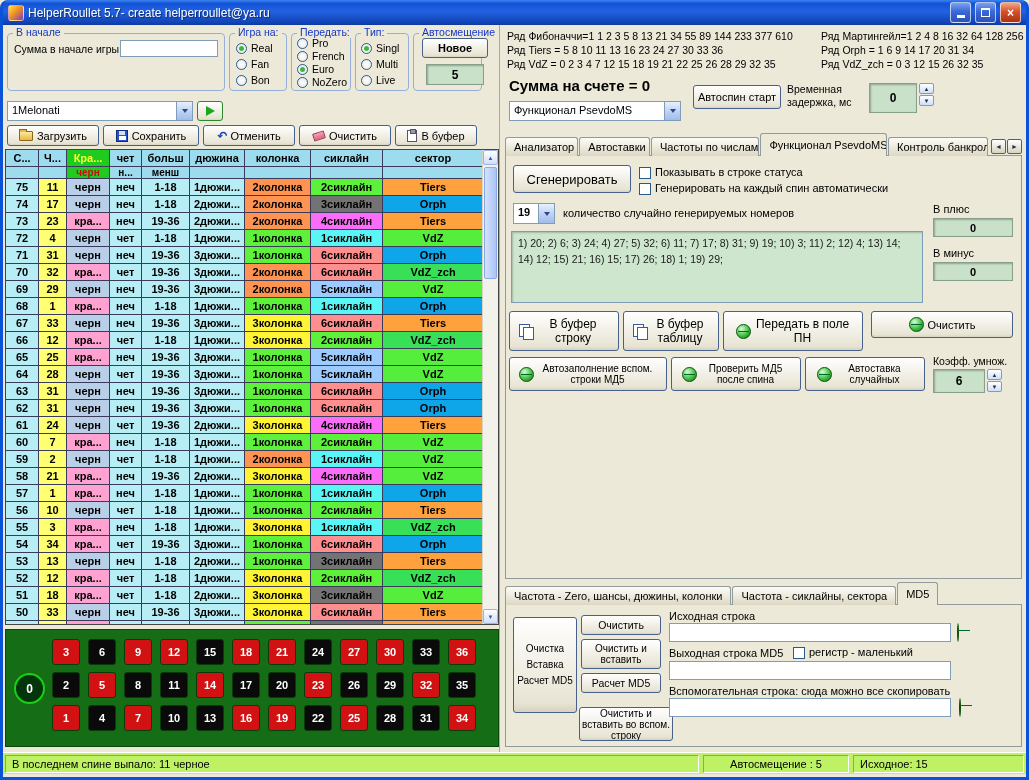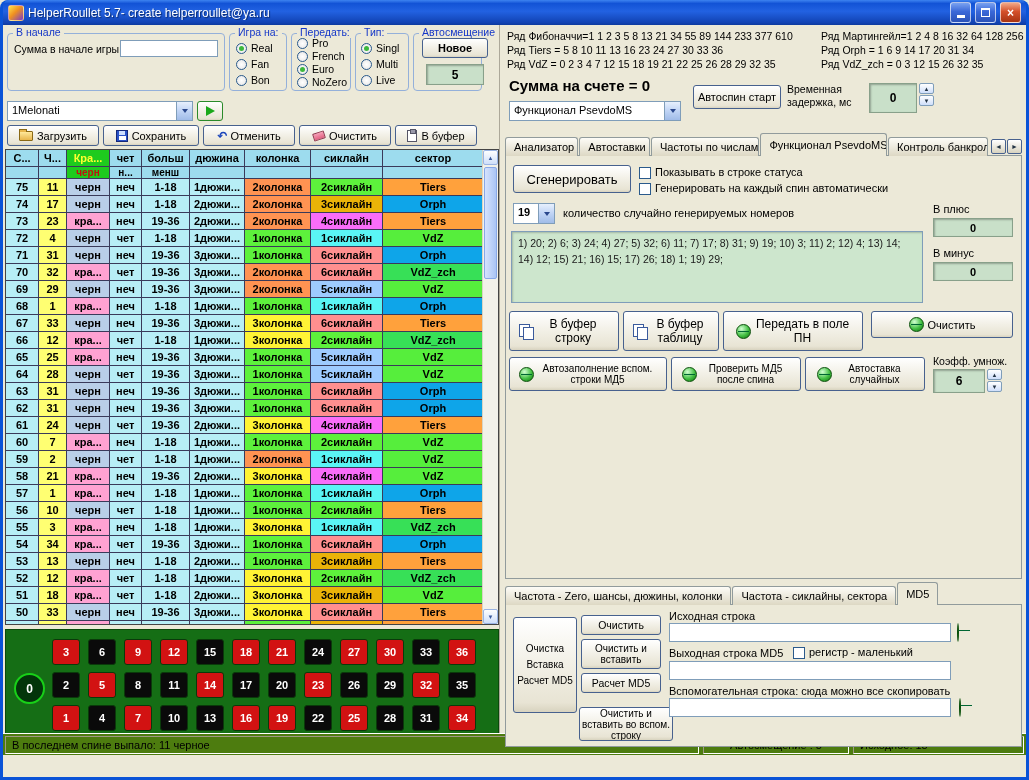--- a/index.html
+++ b/index.html
@@ -61,21 +61,21 @@
     font-weight:bold;font-size:11px;background:#9ddcee;overflow:hidden;white-space:nowrap}
   .hrow2 .hcell{font-size:10px}
   .h-green{background:#1ecb1e;color:#ffff30}
   .h-red{color:#c01010}
   .tbody{position:absolute;top:29px;left:0;width:478px;bottom:0;overflow:hidden}
   .trow{display:flex;height:17px}
   .tcell{flex:none;border-right:1px solid #3a3a5a;border-bottom:1px solid #3a3a5a;display:flex;align-items:center;justify-content:center;
     font-weight:bold;font-size:11px;overflow:hidden;white-space:nowrap}
   .c-cyan{background:#b7eef6}.c-yel{background:#ffff72}.c-blue{background:#b9cfe8}.c-pink{background:#ffa2d2}
   .k1{background:#5df13c}.k2{background:#ff9352}.k3{background:#fff335}
-  .s1{background:#5af5f5}.s2{background:#5df13c}.s3{background:#eab308}.s4{background:#f96df9}.s5{background:#9ecbff}.s6{background:#ff8f8f}
+  .s1{background:#5af5f5}.s2{background:#5df13c}.s3{background:#737373}.s4{background:#f96df9}.s5{background:#9ecbff}.s6{background:#ff8f8f}
   .sec-t{background:#ffa13c}.sec-o{background:#0ea5e9}.sec-v{background:#56ee3c}.sec-z{background:#37e057}
   
   .vscroll{position:absolute;top:0;right:0;width:16px;bottom:0;background:#f2f1ea;border-left:1px solid #d8d4c4}
   .sb-btn{position:absolute;left:0;width:15px;height:15px;background:linear-gradient(#fefefe,#cfdffa);border:1px solid #9ab4e4;border-radius:2px;
     display:flex;align-items:center;justify-content:center;font-size:6px;color:#3a5a9c}
   .sb-thumb{position:absolute;left:1px;width:13px;background:linear-gradient(90deg,#d5e2fd,#aac4f4);border:1px solid #88a8e8;border-radius:2px}
   
   .board{position:absolute;left:2px;top:604px;width:494px;height:118px;background:#156e15;border:1px solid #0a4a0a}
   #board-rows{position:absolute;left:46px;top:9px;display:flex;flex-direction:column;gap:7px}
   .brow{display:flex;gap:8px}
@@ -98,21 +98,21 @@
   .ghcell{flex:none;border-right:1px solid #88a888;border-bottom:1px solid #789878;font-size:10.5px;font-weight:bold;display:flex;align-items:center;justify-content:center;overflow:hidden;white-space:nowrap}
   .grow{display:flex;height:17px}
   .gcell{flex:none;border-right:1px solid #a8c4a8;border-bottom:1px solid #d4e4d4;font-size:10.5px;display:flex;align-items:center;justify-content:center;overflow:hidden;white-space:nowrap}
   .gnums{justify-content:flex-start;padding-left:6px;white-space:pre;color:#0a3c0a}
   .gflag-on{background:#56c456;font-weight:bold}
   
   .spin-col{display:flex;flex-direction:column;gap:1px}
   .spin-b{width:15px;height:11px;font-size:6px;display:flex;align-items:center;justify-content:center;color:#234;
     background:linear-gradient(#fff,#cfdffa);border:1px solid #7f9db9;border-radius:2px}
   
-  .statusbar{position:absolute;left:0;right:0;top:708px;height:22px;background:#4d7c0f;border-top:1px solid #fff}
+  .statusbar{position:absolute;left:0;right:0;top:727px;height:22px;background:#bef264;border-top:1px solid #fff}
   .sb-sec{position:absolute;top:2px;height:18px;border:1px solid;border-color:#9d9884 #fff #fff #9d9884;font-size:11px;
     display:flex;align-items:center;padding:0 6px;white-space:nowrap;overflow:hidden}
   .textarea{background:#cde6cd;border:1px solid #7f9db9;box-shadow:inset 1px 1px 2px rgba(0,0,0,.2);
     font-size:10.5px;color:#1a1a1a;line-height:1.55;padding:3px 6px;overflow:hidden}
   .multi{white-space:pre-line}
 </style>
 </head>
 <body>
 
 <div class="window">

